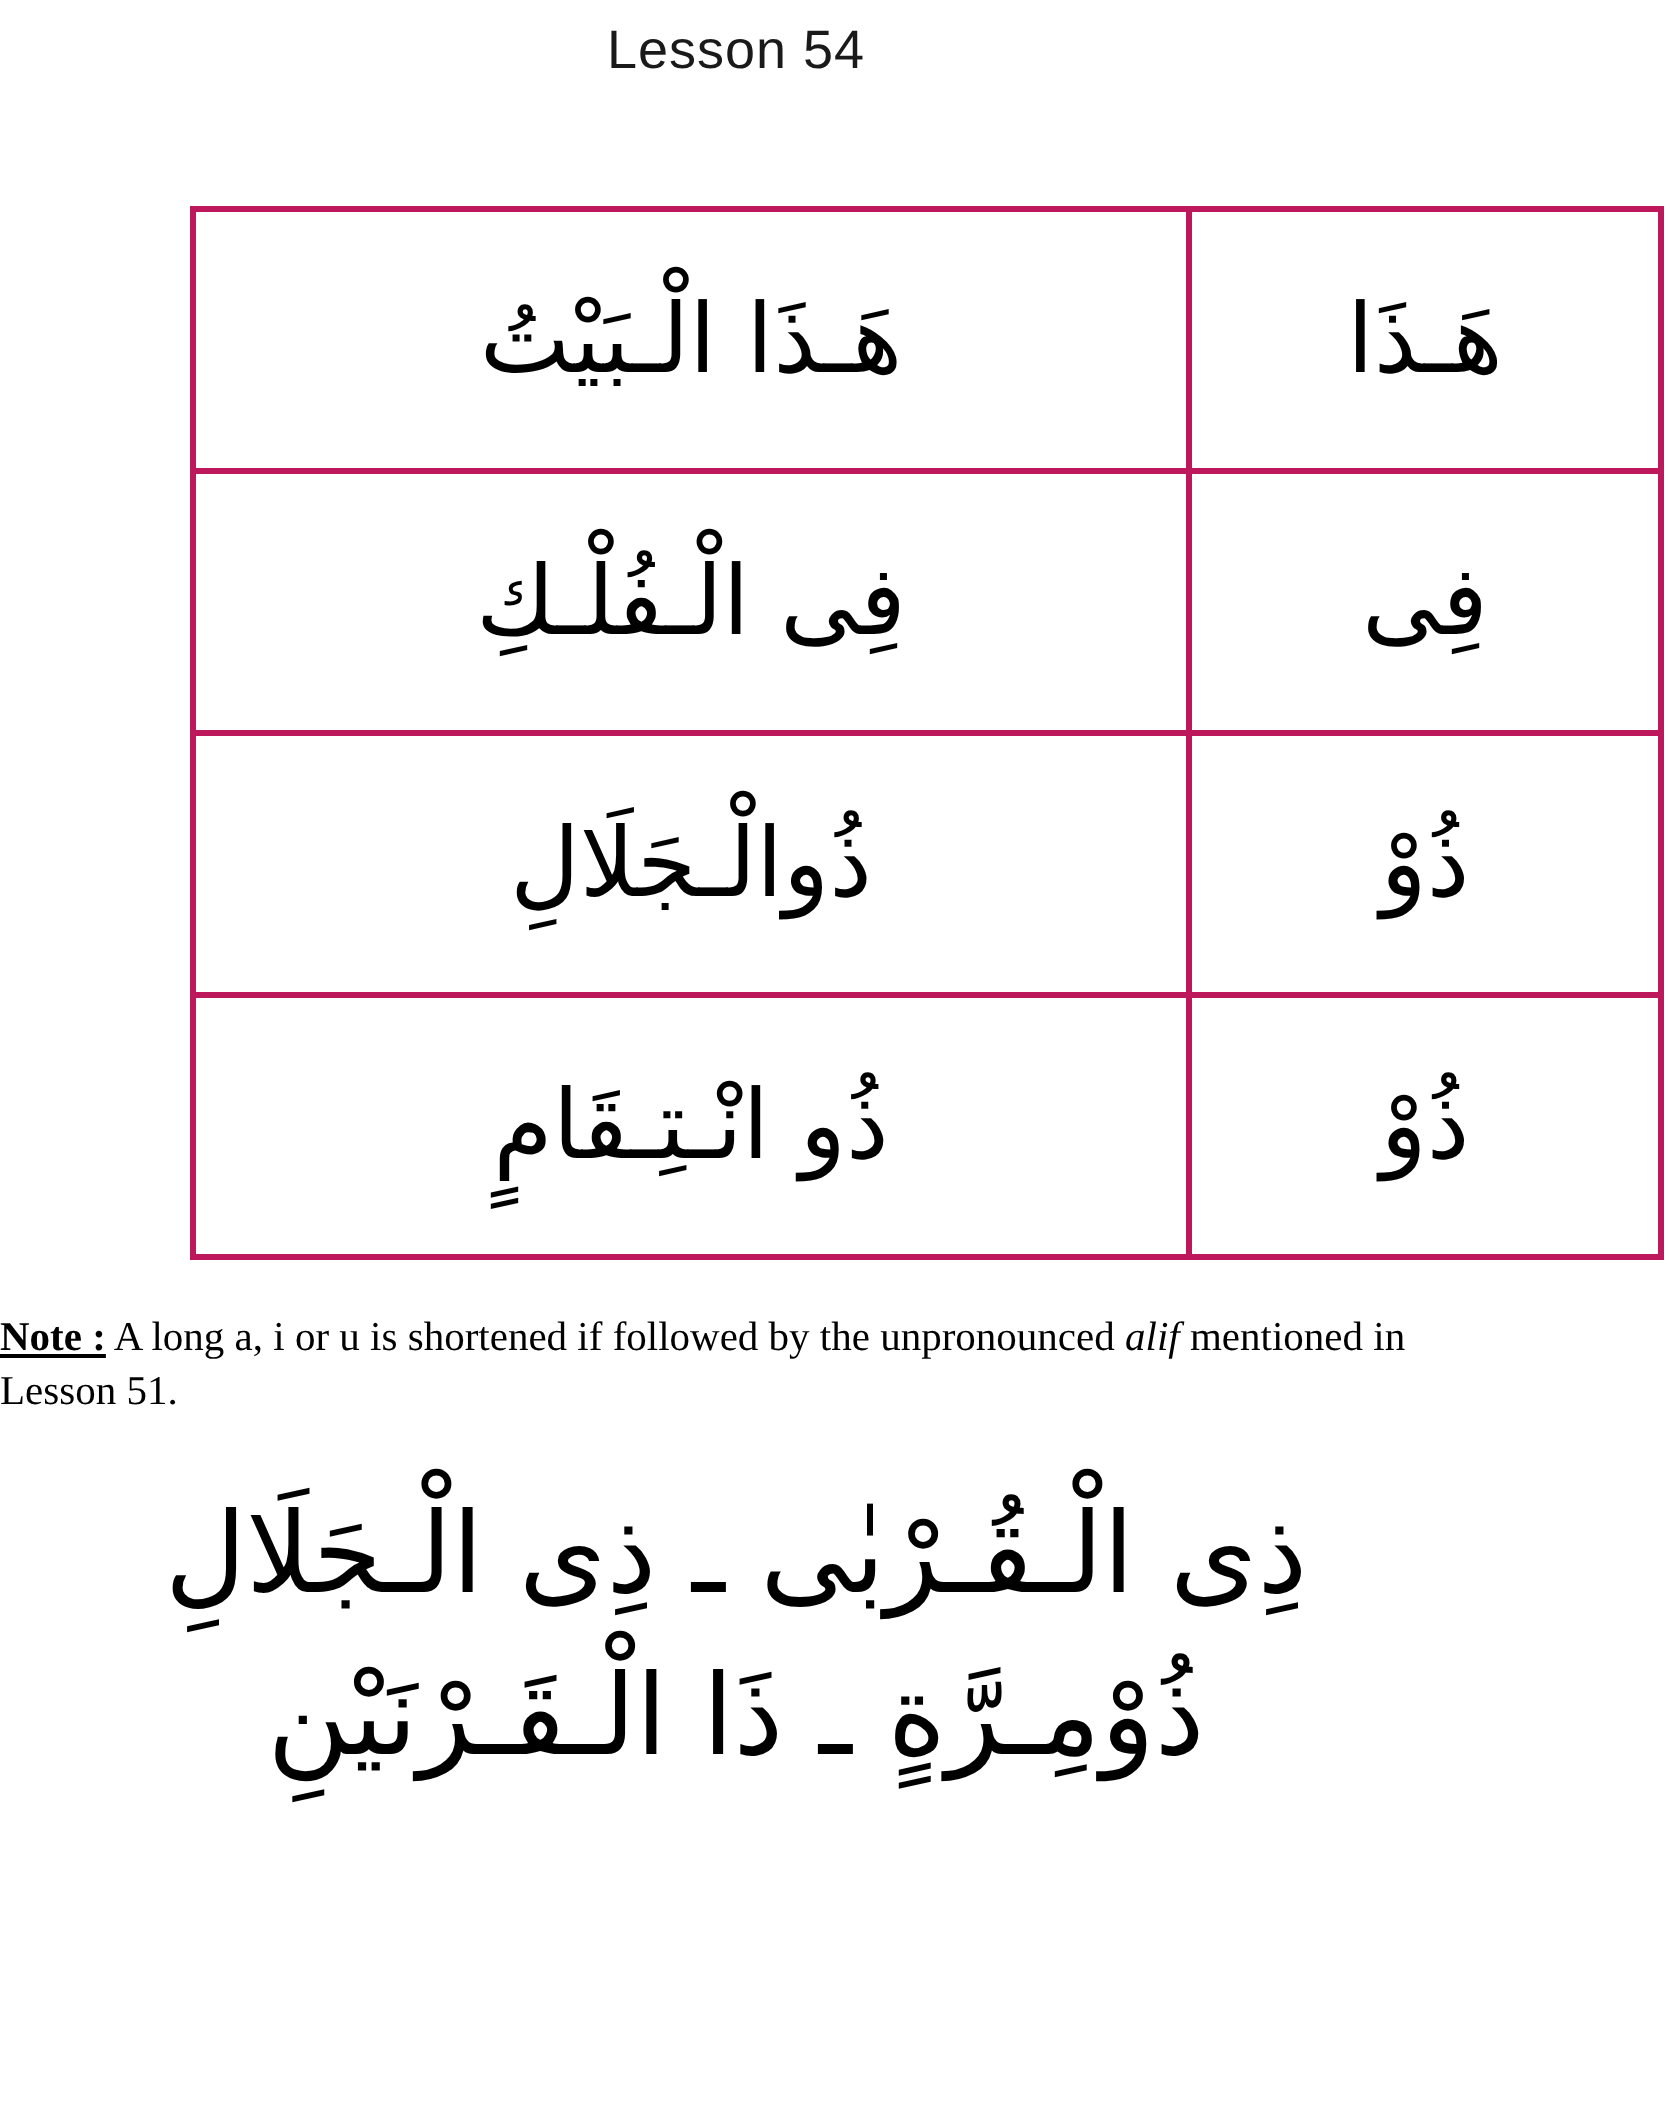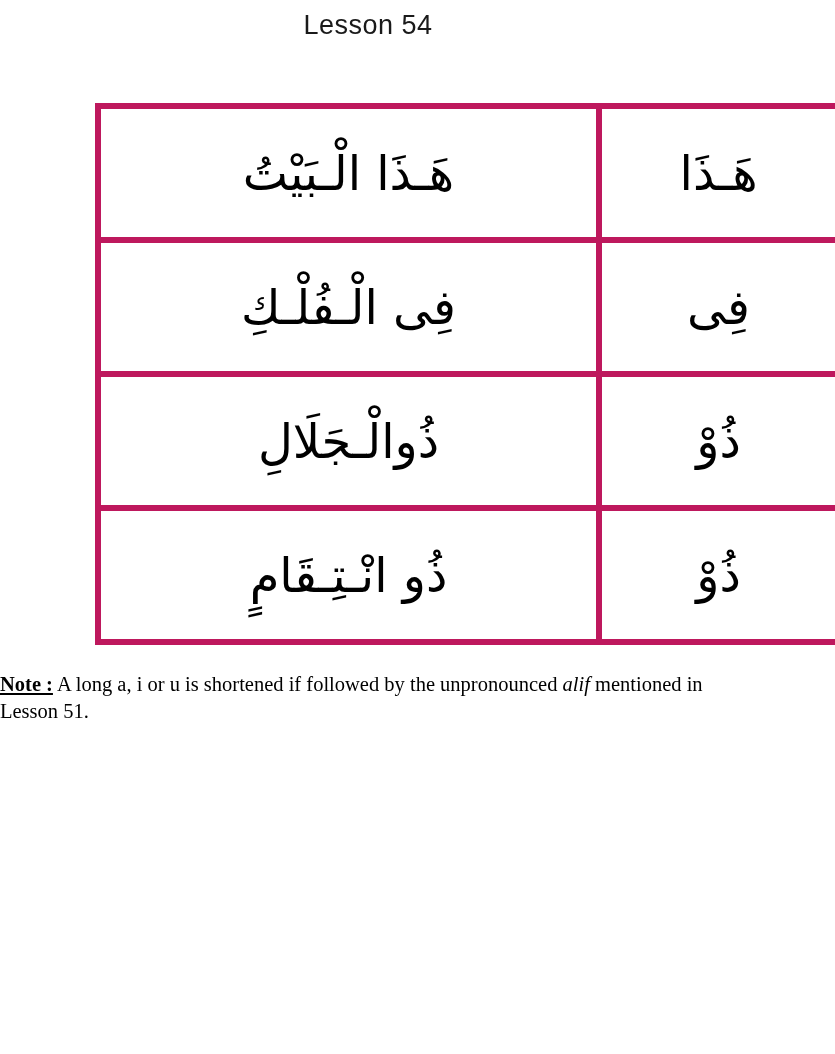--- a/index.html
+++ b/index.html
@@ -35,21 +35,21 @@
     padding-left: 95px;
     padding-right: 68px;
   }
   table.words {
     border-collapse: collapse;
     width: 672px;
     table-layout: fixed;
     direction: rtl;
   }
   table.words td {
-    border: 6px solid #be185d;
+    border: 3px solid #be185d;
     height: 128px;
     vertical-align: middle;
     text-align: center;
     font-family: "DejaVu Sans", sans-serif;
     font-size: 48px;
     line-height: 1.25;
     padding: 0 14px;
     white-space: nowrap;
   }
   table.words td.col-word {
@@ -115,14 +115,18 @@
           <td class="col-phrase">ذُو انْـتِـقَامٍ</td>
         </tr>
       </tbody>
     </table>
   </div>
 
   <div class="note">
     <span class="note-label">Note :</span><span> A long a, i  or u  is shortened if followed by the unpronounced </span><span class="note-italic">alif</span><span> mentioned in Lesson 51.</span>
   </div>
 
+  <div class="examples">
+    <span class="line">ذِى الْـقُـرْبٰى ـ ذِى الْـجَلَالِ</span>
+    <span class="line">ذُوْمِـرَّةٍ ـ ذَا الْـقَـرْنَيْنِ</span>
+  </div>
 
 </div>
 
 </body></html>

